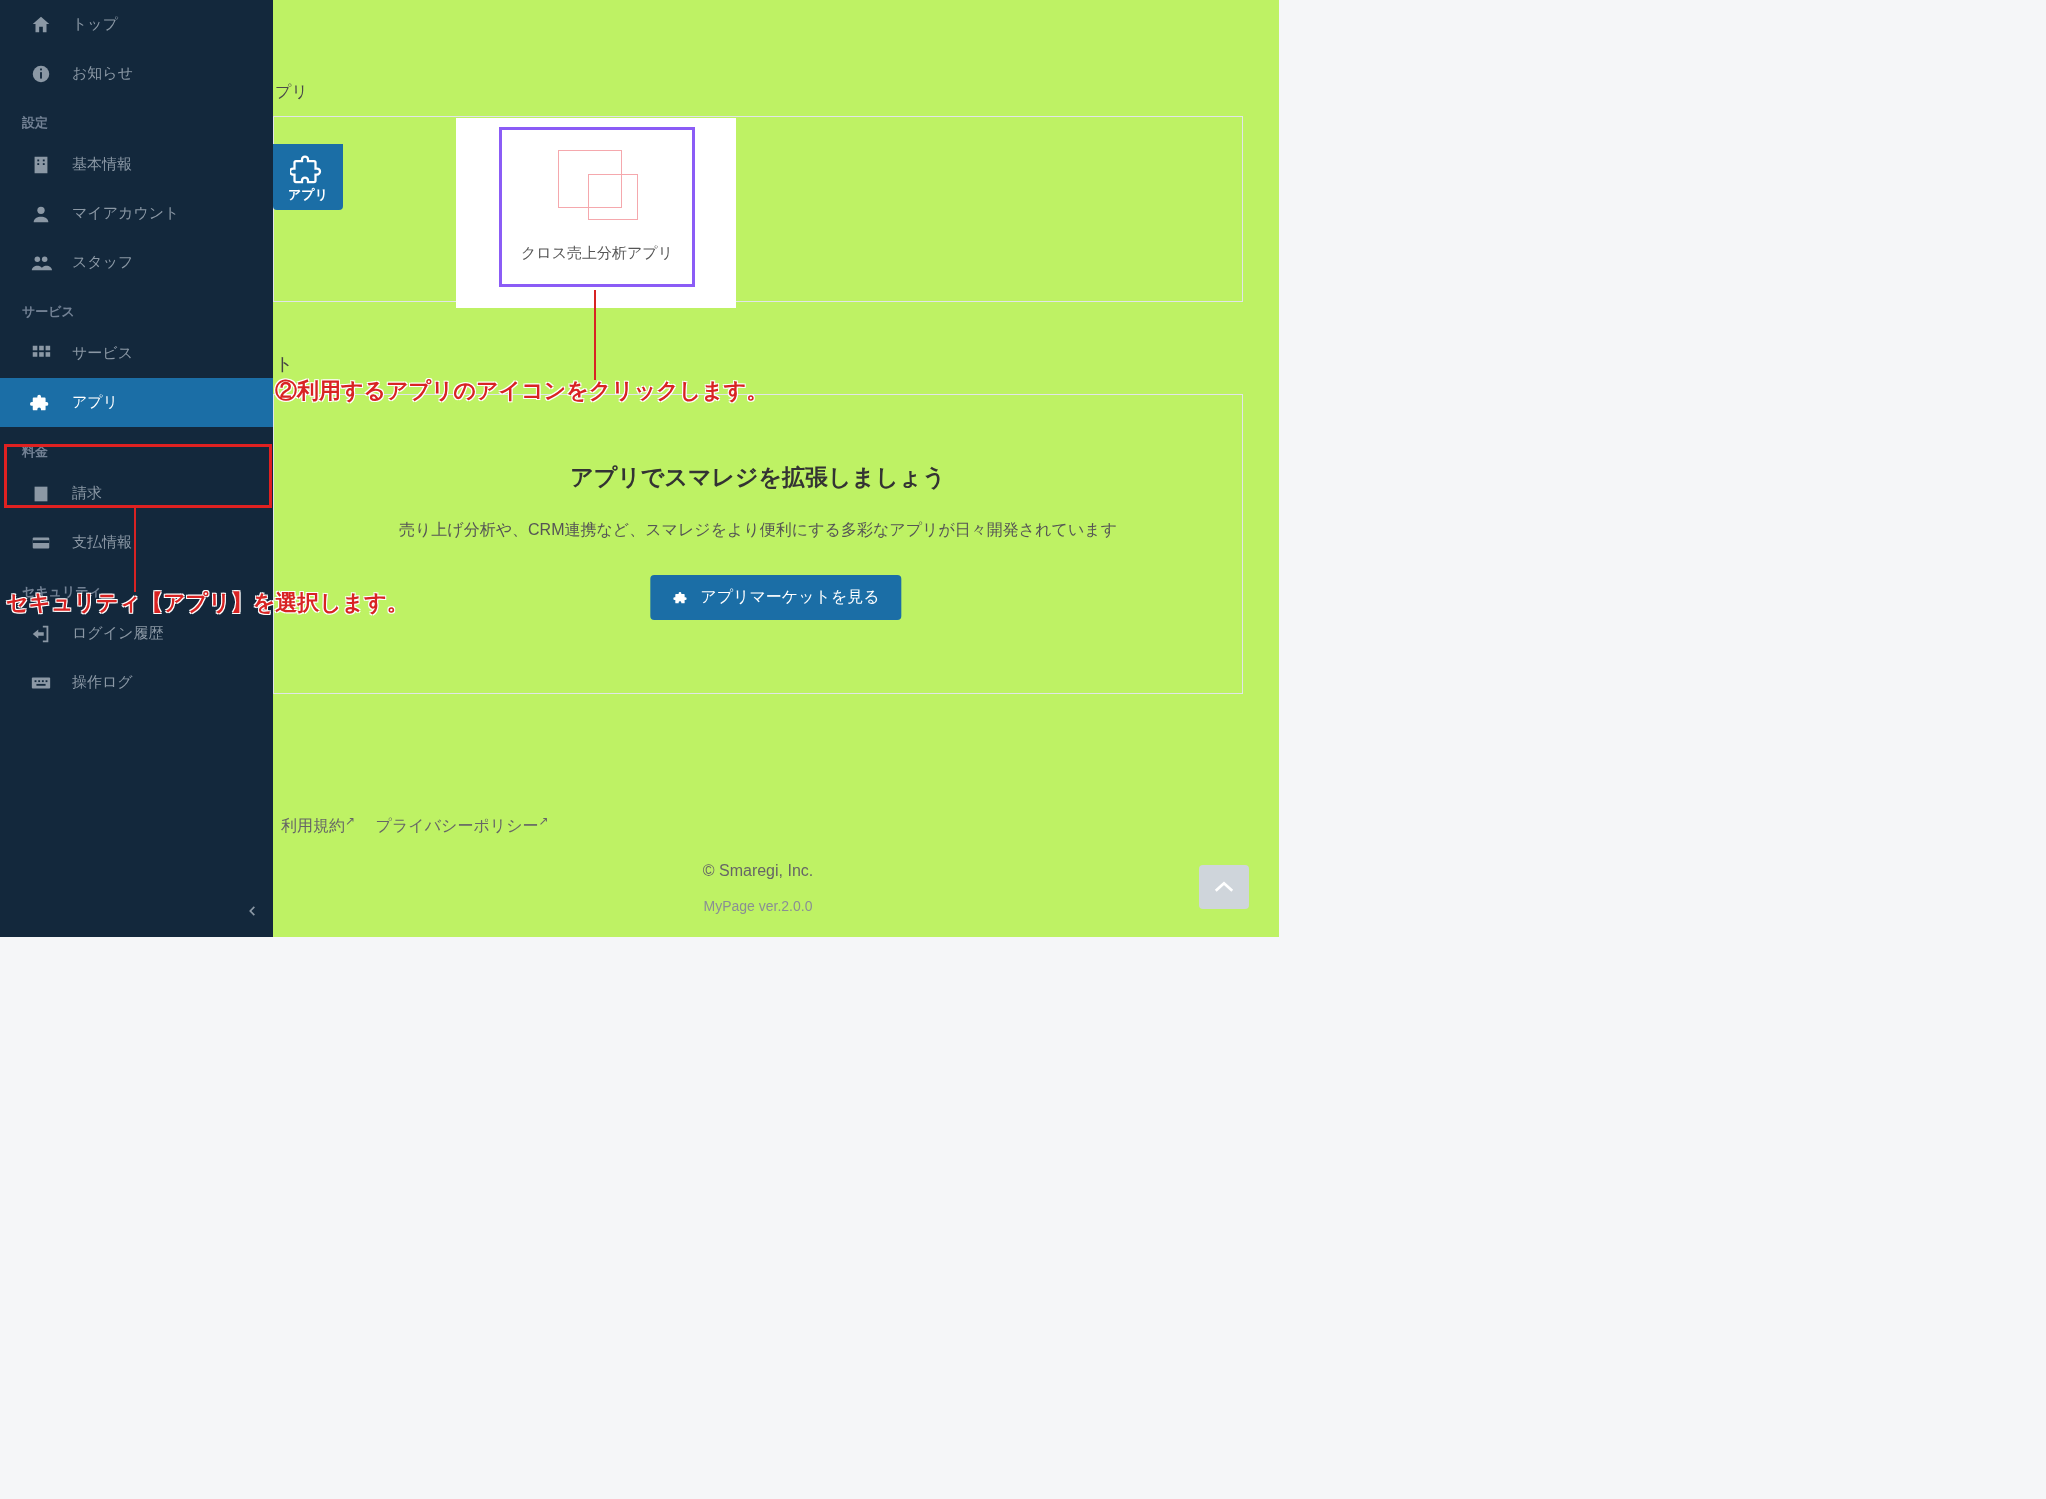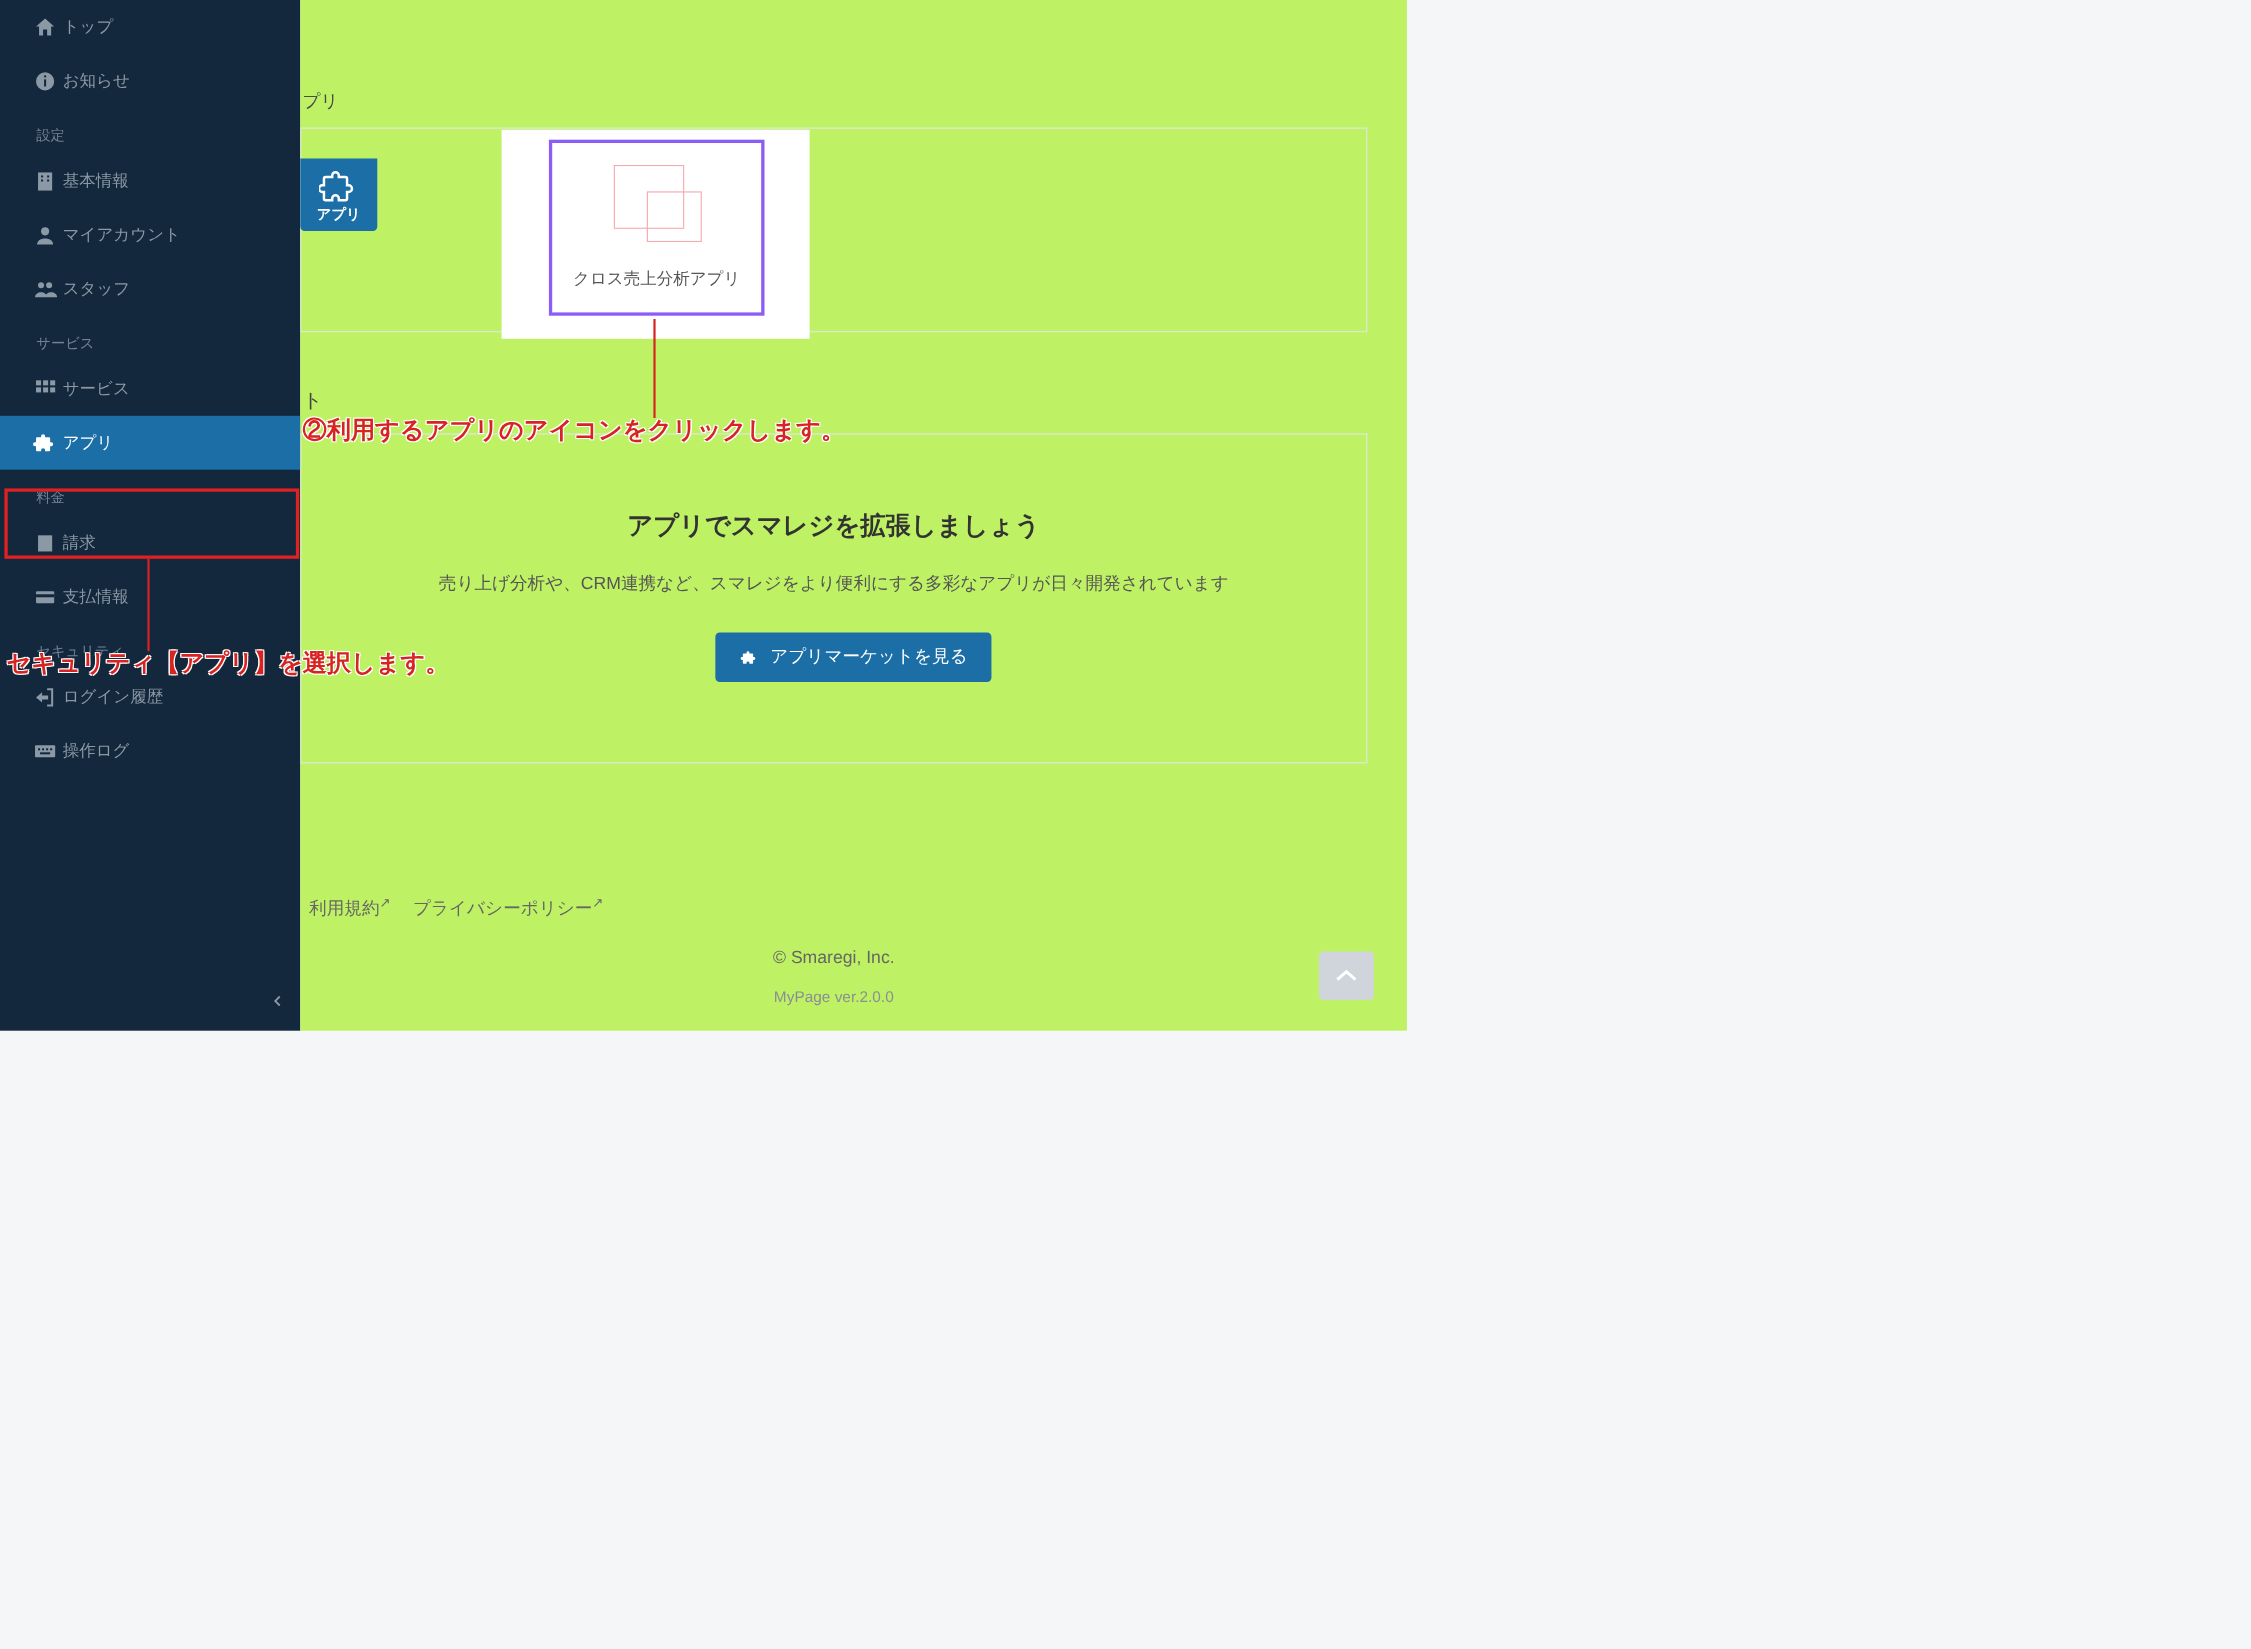--- a/index.html
+++ b/index.html
@@ -2,22 +2,22 @@
 <html><head>
 <meta charset="utf-8">
 <style>
 * { box-sizing: border-box; margin: 0; padding: 0; }
 body { font-family: "Hiragino Sans", "Yu Gothic", Meiryo, sans-serif; background: #f5f6f8; color: #333; overflow: hidden; }
 
 .layout { display: flex; width: 1279px; height: 937px; position: relative; }
 
 
 .sidebar { width: 273px; background: #13283c; color: #8b98a5; display: flex; flex-direction: column; font-size: 15px; flex-shrink: 0; }
-.side-section-title { color: #728194; font-size: 13px; padding: 16px 18px 8px 33px; }
-.side-item { display: flex; align-items: center; gap: 5px; padding: 15px 18px 15px 30px; cursor: pointer; color: #8b98a5; }
+.side-section-title { color: #728194; font-size: 13px; padding: 16px 18px 8px 22px; font-weight: bold; }
+.side-item { display: flex; align-items: center; gap: 20px; padding: 15px 18px 15px 30px; cursor: pointer; color: #8b98a5; }
 .side-item.active { background: #1b6ea6; color: #fff; }
 .side-item .icon { width: 22px; height: 18px; display: inline-flex; align-items: center; justify-content: center; fill: currentColor; color: inherit; }
 .sidebar-collapse { margin-top: auto; padding: 14px; text-align: right; color: #8b98a5; }
 
 
 .app-highlight-box { position: absolute; left: 4px; top: 444px; width: 268px; height: 64px; border: 3px solid #e02121; z-index: 5; pointer-events: none; }
 
 
 .anno { position: absolute; color: #d82323; font-weight: 700; font-size: 22px; z-index: 20; text-shadow: 1px 1px 0 #fff, -1px -1px 0 #fff, 1px -1px 0 #fff, -1px 1px 0 #fff; }
 .anno-1 { left: 6px; top: 588px; }

